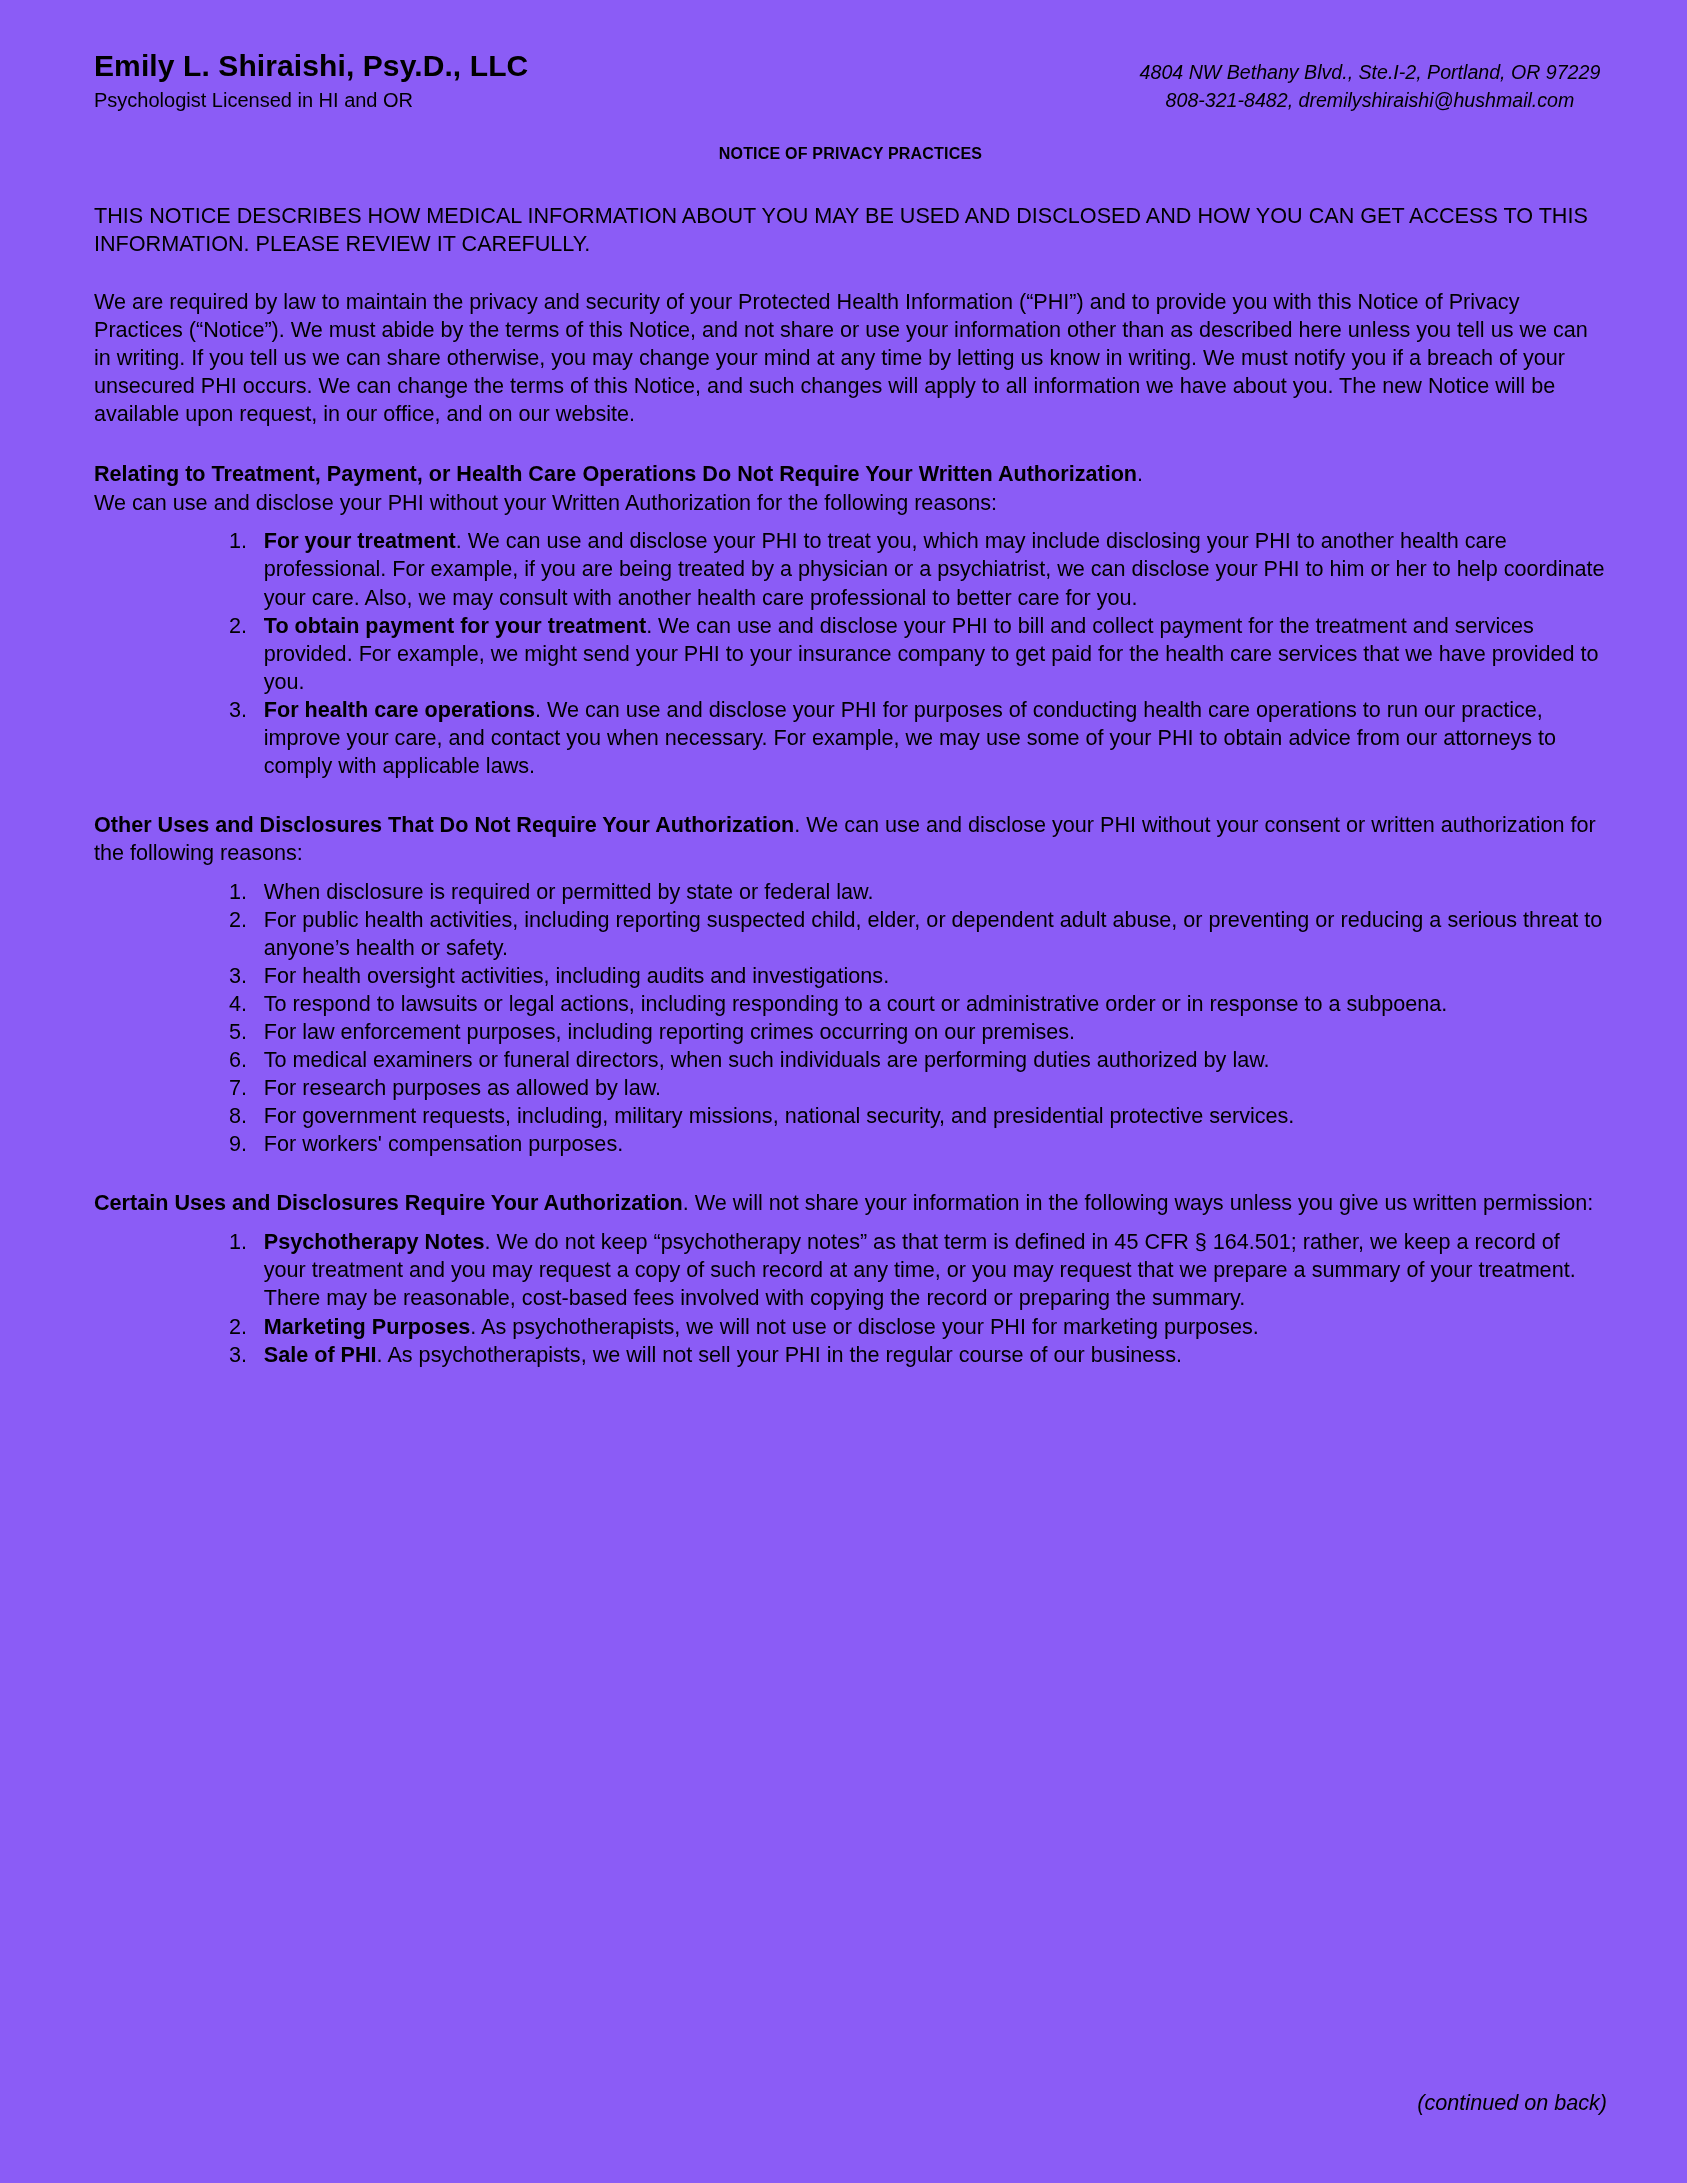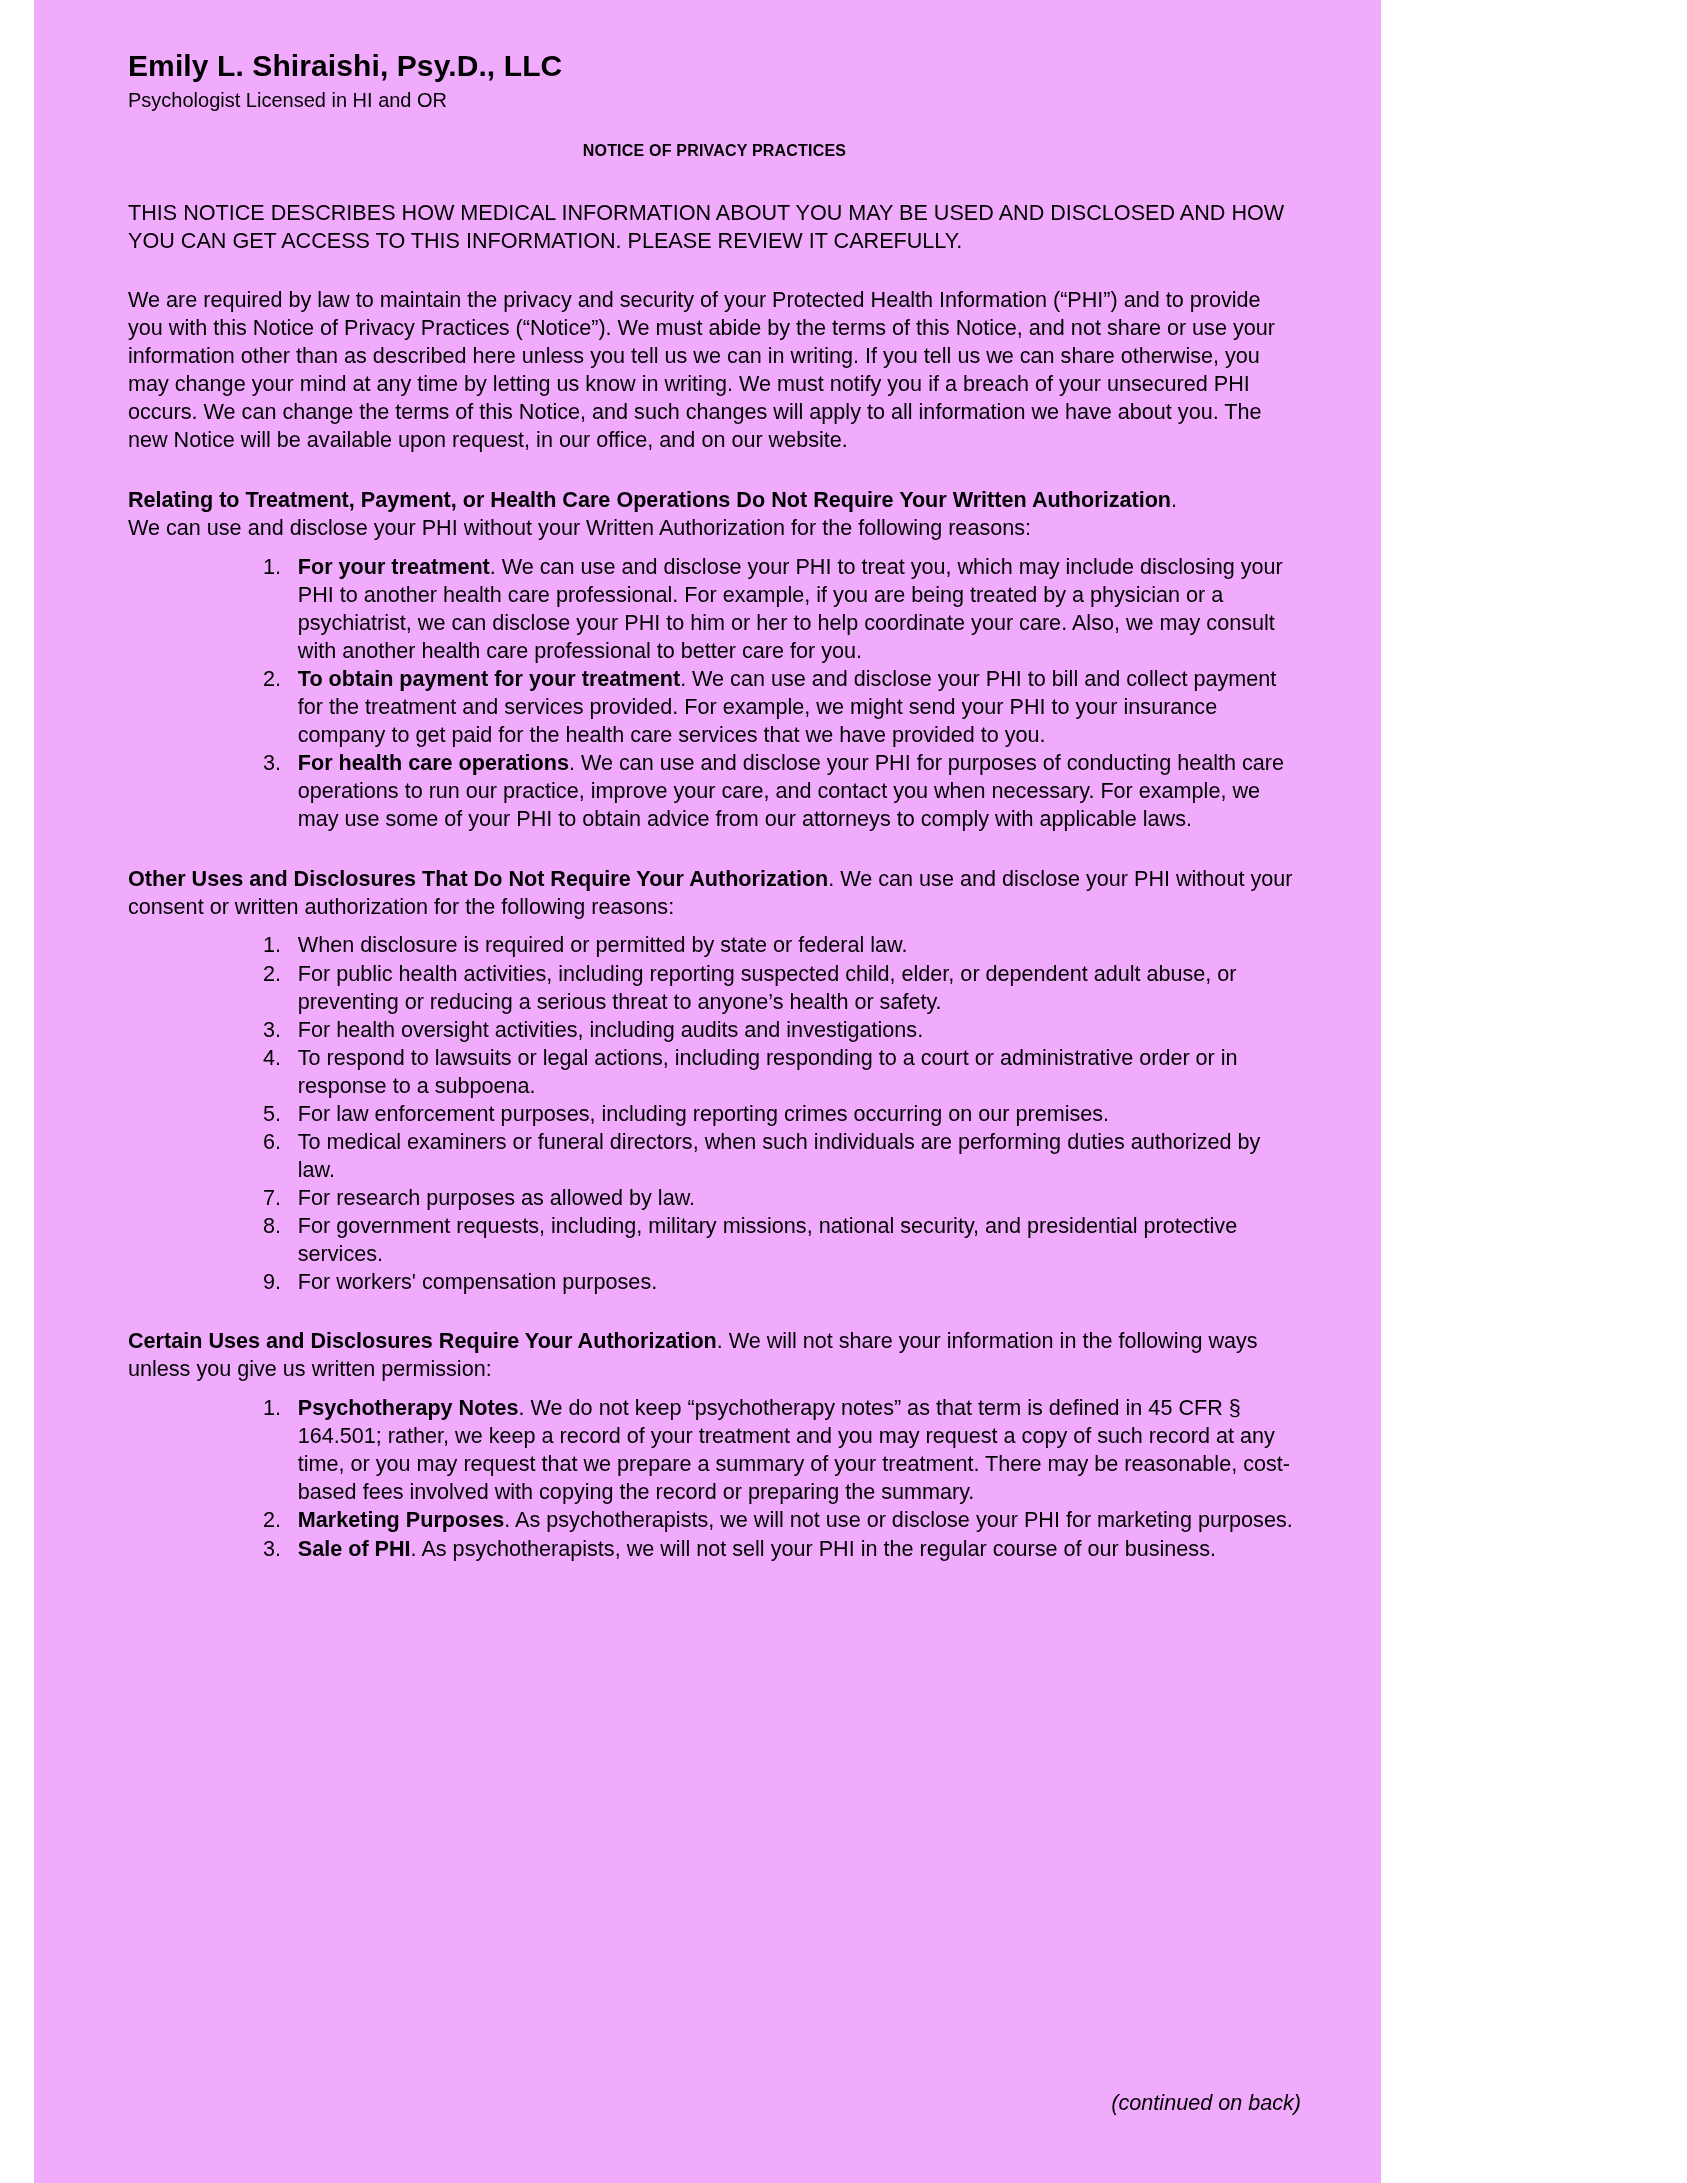--- a/index.html
+++ b/index.html
@@ -5,27 +5,26 @@
   html, body {
     margin: 0;
     padding: 0;
     background: #ffffff;
   }
   body {
     font-family: "Liberation Sans", sans-serif;
     color: #000000;
   }
   .page {
-    width: 1347px;
+    width: 1687px;
     min-height: 2183px;
     box-sizing: border-box;
     padding: 42px 80px 27px 94px;
-    background: #f0abfc;
+    background: #8b5cf6;
     position: relative;
-    margin-left: 34px;
   }
   
   .letterhead {
     display: flex;
     align-items: flex-start;
     justify-content: space-between;
     margin-top: 6.7px;
   }
   .lh-left { flex: 0 0 auto; }
   .practice-name {
@@ -109,20 +108,24 @@
 </head>
 <body>
 
 <div class="page">
 
   <div class="letterhead">
     <div class="lh-left">
       <div class="practice-name">Emily L. Shiraishi, Psy.D., LLC</div>
       <div class="practice-sub">Psychologist Licensed in HI and OR</div>
     </div>
+    <div class="lh-right">
+      <div>4804 NW Bethany Blvd., Ste.I-2, Portland, OR 97229</div>
+      <div>808-321-8482, dremilyshiraishi@hushmail.com</div>
+    </div>
   </div>
 
   <div class="doc-title">NOTICE OF PRIVACY PRACTICES</div>
 
   <div class="notice-caps">THIS NOTICE DESCRIBES HOW MEDICAL INFORMATION ABOUT YOU MAY BE USED AND DISCLOSED AND HOW YOU CAN GET ACCESS TO THIS INFORMATION. PLEASE REVIEW IT CAREFULLY.</div>
 
   <p class="body">We are required by law to maintain the privacy and security of your Protected Health Information (“PHI”) and to provide you with this Notice of Privacy Practices (“Notice”). We must abide by the terms of this Notice, and not share or use your information other than as described here unless you tell us we can in writing.  If you tell us we can share otherwise, you may change your mind at any time by letting us know in writing.  We must notify you if a breach of your unsecured PHI occurs. We can change the terms of this Notice, and such changes will apply to all information we have about you. The new Notice will be available upon request, in our office, and on our website.</p>
 
   <div class="sec-head">
     <div><span>Relating to Treatment, Payment, or Health Care Operations Do Not Require Your Written Authorization</span><span class="reg">.</span></div>

